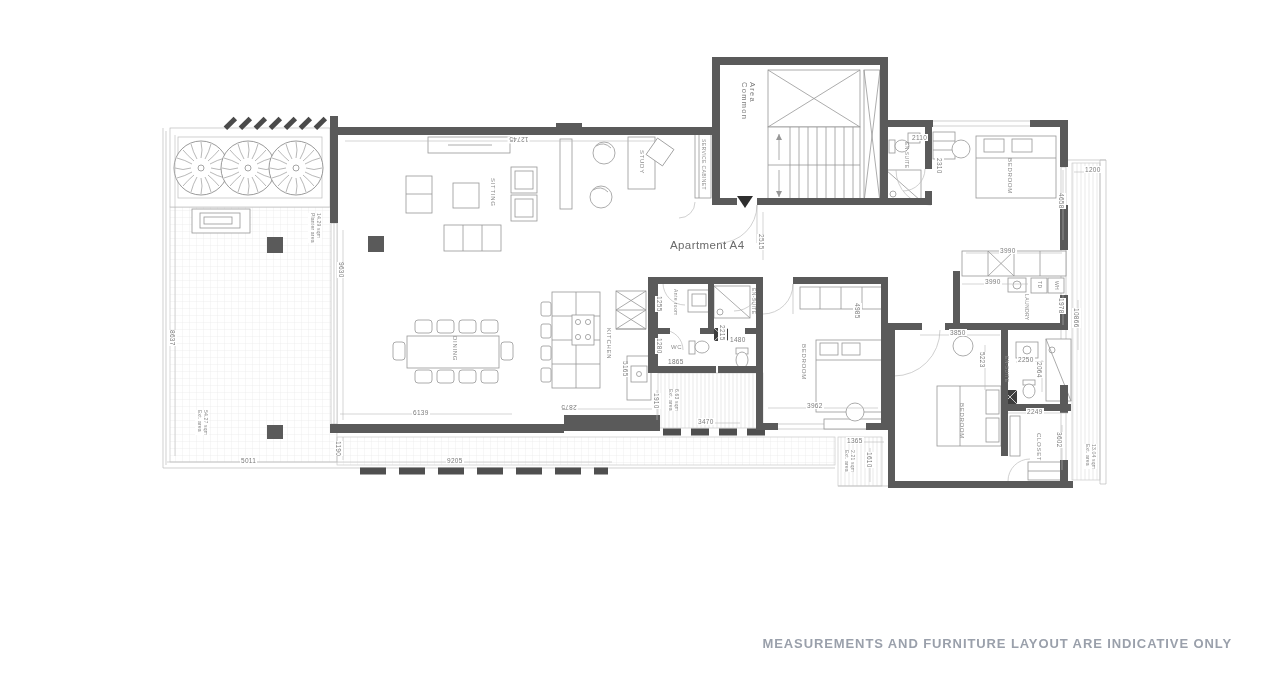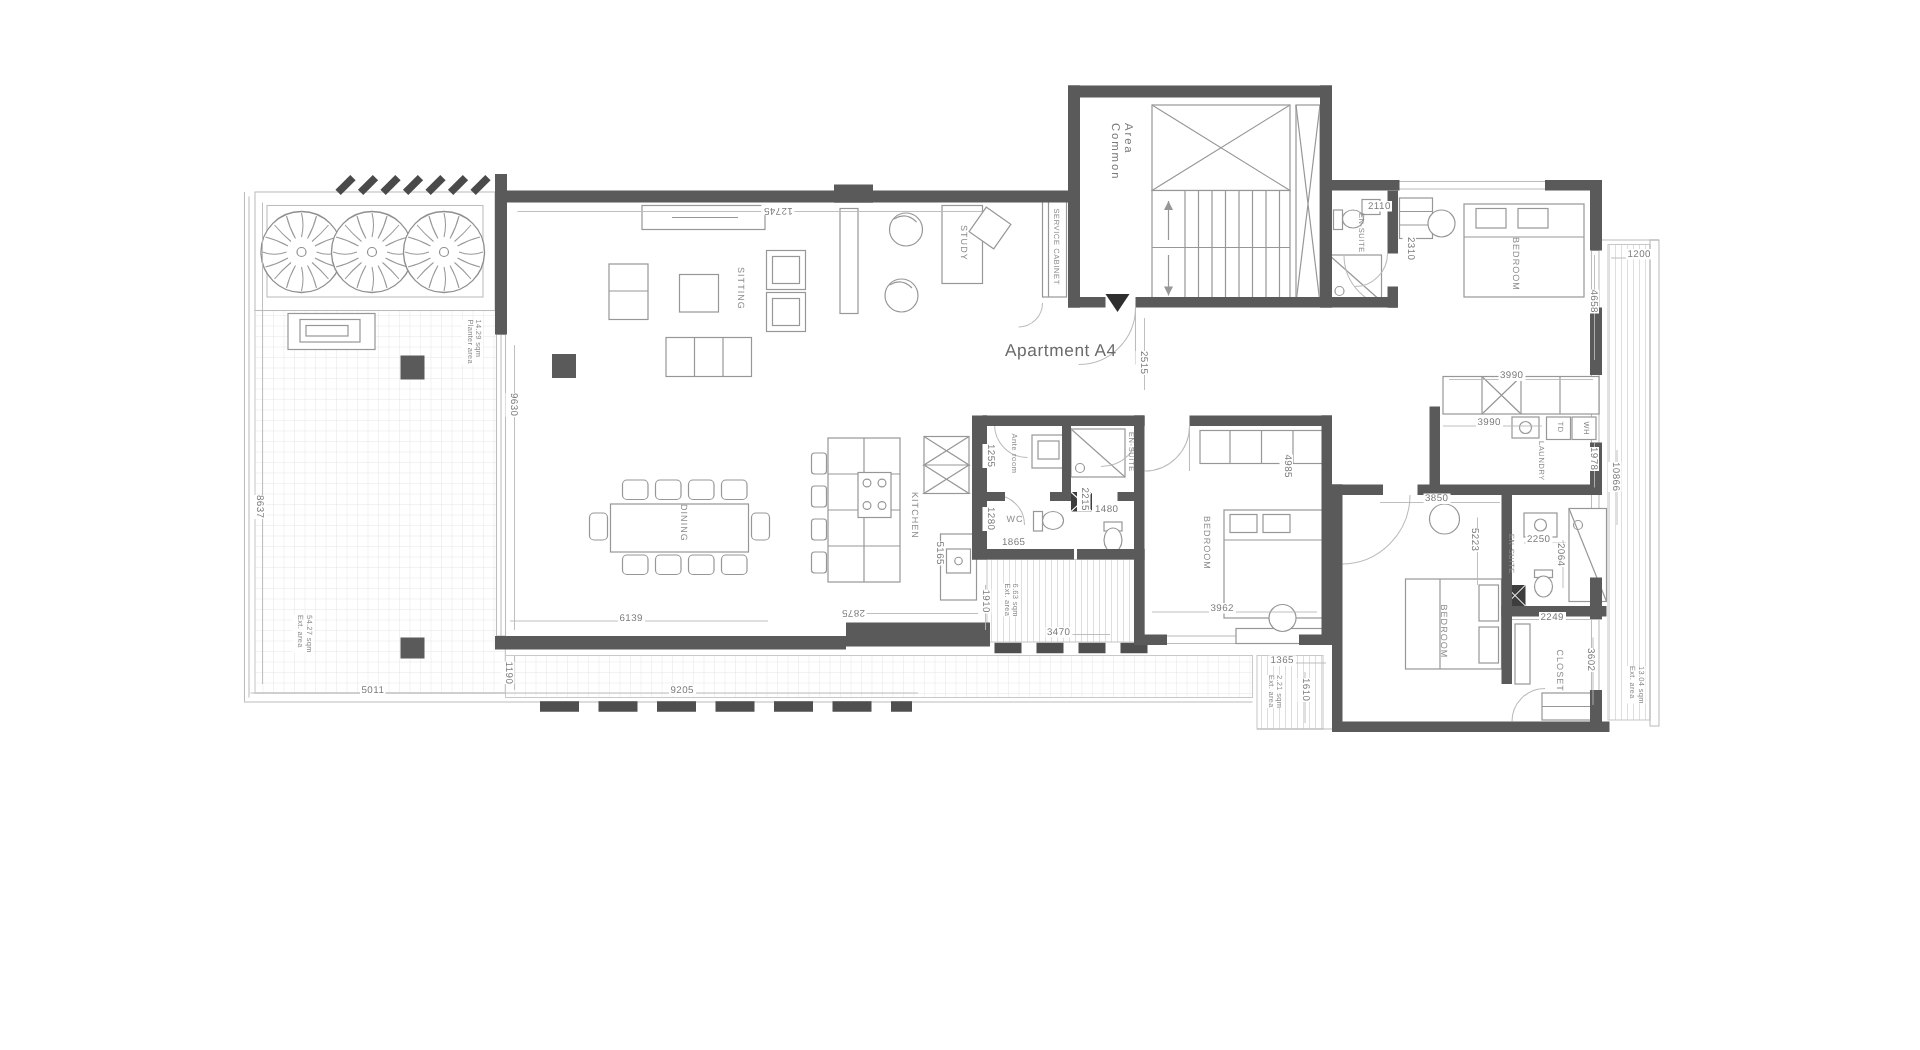--- a/index.html
+++ b/index.html
@@ -363,21 +363,21 @@
 <span class="lbl room v" style="left:799px;top:344px">BEDROOM</span>
 <span class="lbl room v fs5" style="left:902px;top:142px">EN-SUITE</span>
 <span class="lbl room v" style="left:1005px;top:158px">BEDROOM</span>
 <span class="lbl room v fs5" style="left:1022px;top:294px">LAUNDRY</span>
 <span class="lbl room v fs5" style="left:1035px;top:281px;background:transparent">TD</span>
 <span class="lbl room v fs5" style="left:1052px;top:281px;background:transparent">WH</span>
 <span class="lbl room v fs5" style="left:1002px;top:356px">EN-SUITE</span>
 <span class="lbl room v" style="left:957px;top:403px">BEDROOM</span>
 <span class="lbl room v" style="left:1034px;top:433px">CLOSET</span>
 
-<span class="lbl title" style="left:669px;top:228px">Apartment A4</span>
+<span class="lbl title" style="left:669px;top:239px">Apartment A4</span>
 
 <div class="lbl area v" style="left:308px;top:213px">
   <span>Planter area</span>
       <span>14.29 sqm</span>
 </div>
 <div class="lbl area v" style="left:195px;top:410px">
   <span>Ext. area</span>
       <span>54.27 sqm</span>
 </div>
 <div class="lbl area v" style="left:666px;top:389px">
@@ -422,14 +422,15 @@
 <span class="lbl" style="left:984px;top:278px">3990</span>
 <span class="lbl v" style="left:1057px;top:298px">1978</span>
 <span class="lbl v" style="left:1072px;top:308px">10866</span>
 <span class="lbl" style="left:949px;top:329px">3850</span>
 <span class="lbl v" style="left:978px;top:352px">5223</span>
 <span class="lbl" style="left:1017px;top:356px">2250</span>
 <span class="lbl v" style="left:1035px;top:362px">2064</span>
 <span class="lbl" style="left:1026px;top:408px">2249</span>
 <span class="lbl v" style="left:1055px;top:432px">3602</span>
 
+<div class="disclaimer">MEASUREMENTS AND FURNITURE LAYOUT ARE INDICATIVE ONLY</div>
 
 </div>
 
 </body></html>

